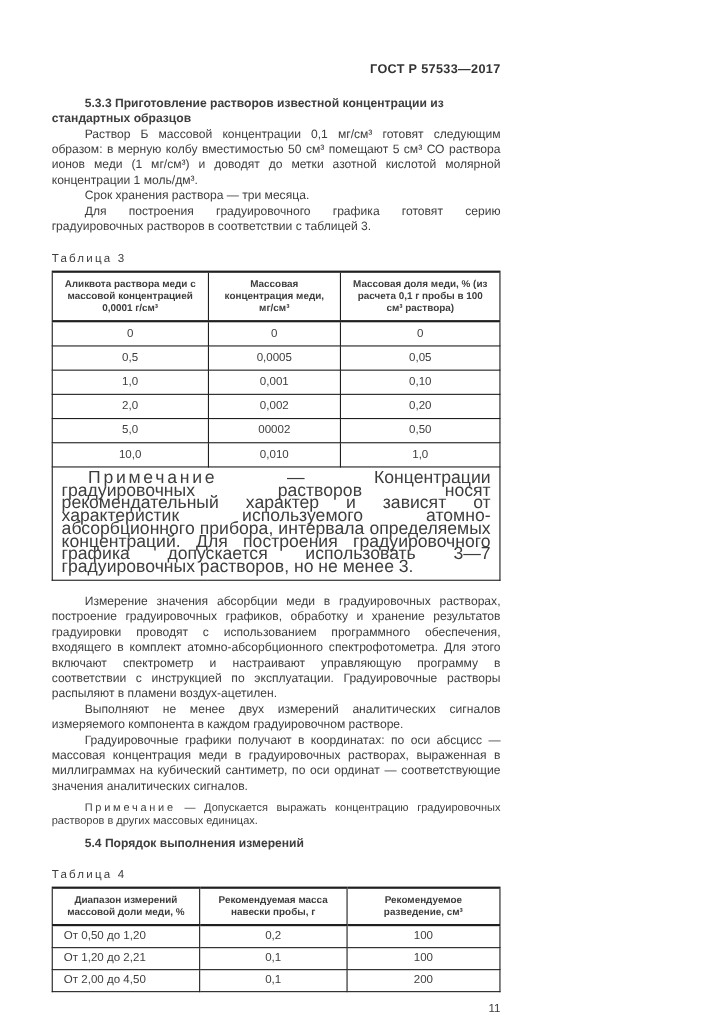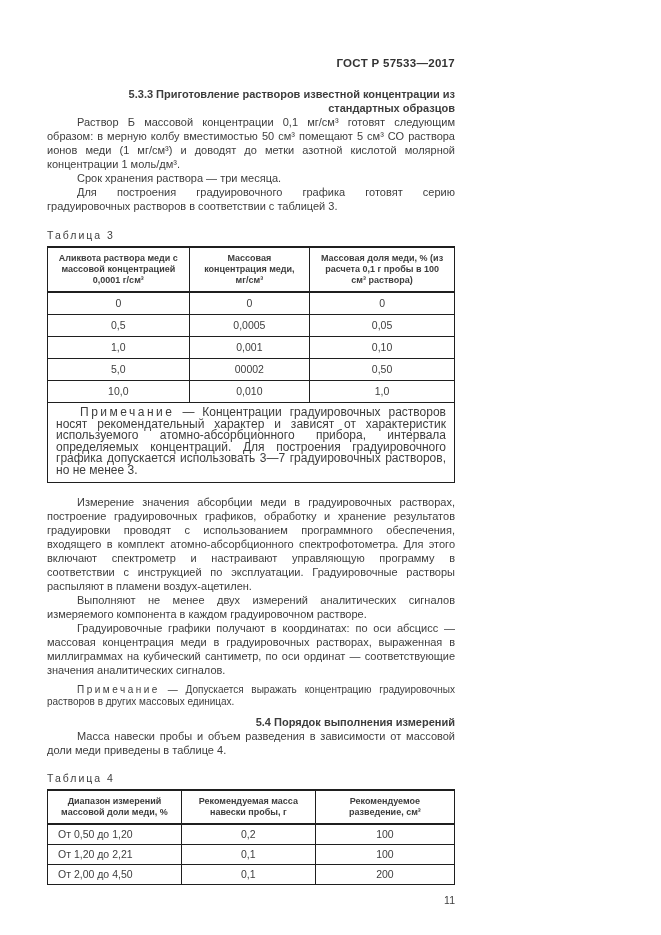--- a/index.html
+++ b/index.html
@@ -20,21 +20,20 @@
     letter-spacing: 0.3px;
     color: #333;
   }
 
   .heading {
     font-size: 11px;
     line-height: 14px;
     font-weight: bold;
     text-indent: 30px;
     margin: 0;
-    text-align: right;
   }
   .h-first { margin-top: 18px; }
 
   p {
     font-size: 11px;
     line-height: 14px;
     text-align: justify;
     text-indent: 30px;
     margin: 0;
   }
@@ -77,21 +76,21 @@
     padding: 4px 8px;
     border: 1px solid #1f1f1f;
     text-align: center;
     vertical-align: middle;
   }
   .table4 td { padding: 3px 8px; }
   .table4 td:first-child { text-align: left; padding-left: 10px; }
 
   .note-row td {
     text-align: justify;
-    font-size: 12px;
+    font-size: 16px;
     line-height: 11.5px;
     padding: 4px 8px 6px 8px;
     text-indent: 24px;
     border-top: 1px solid #1f1f1f;
   }
 
   .page-number {
     font-size: 10.5px;
     text-align: right;
     margin-top: 9px;
@@ -137,20 +136,25 @@
           <td>0,5</td>
           <td>0,0005</td>
           <td>0,05</td>
         </tr>
         <tr>
           <td>1,0</td>
           <td>0,001</td>
           <td>0,10</td>
         </tr>
         <tr>
+          <td>2,0</td>
+          <td>0,002</td>
+          <td>0,20</td>
+        </tr>
+        <tr>
           <td>5,0</td>
           <td>00002</td>
           <td>0,50</td>
         </tr>
         <tr>
           <td>10,0</td>
           <td>0,010</td>
           <td>1,0</td>
         </tr>
         <tr class="note-row">
@@ -165,21 +169,20 @@
     <p class="mt">Измерение значения абсорбции меди в градуировочных растворах, построение градуировочных графиков, обработку и хранение результатов градуировки проводят с использованием программного обеспечения, входящего в комплект атомно-абсорбционного спектрофотометра. Для этого включают спектрометр и настраивают управляющую программу в соответствии с инструкцией по эксплуатации. Градуировочные растворы распыляют в пламени воздух-ацетилен.</p>
     <p>Выполняют не менее двух измерений аналитических сигналов измеряемого компонента в каждом градуировочном растворе.</p>
     <p>Градуировочные графики получают в координатах: по оси абсцисс — массовая концентрация меди в градуировочных растворах, выраженная в миллиграммах на кубический сантиметр, по оси ординат — соответствующие значения аналитических сигналов.</p>
 
     <p class="small-note">
       <span class="note-label">Примечание</span>
       <span>— Допускается выражать концентрацию градуировочных растворов в других массовых единицах.</span>
     </p>
 
     <h2 class="heading">5.4 Порядок выполнения измерений</h2>
-    <p>Масса навески пробы и объем разведения в зависимости от массовой доли меди приведены в таблице 4.</p>
 
     <div class="table-label tl4">Таблица 4</div>
 
     <table class="gost-table table4">
       <colgroup>
         <col style="width:32.9%">
         <col style="width:32.9%">
         <col style="width:34.2%">
       </colgroup>
       <thead>

